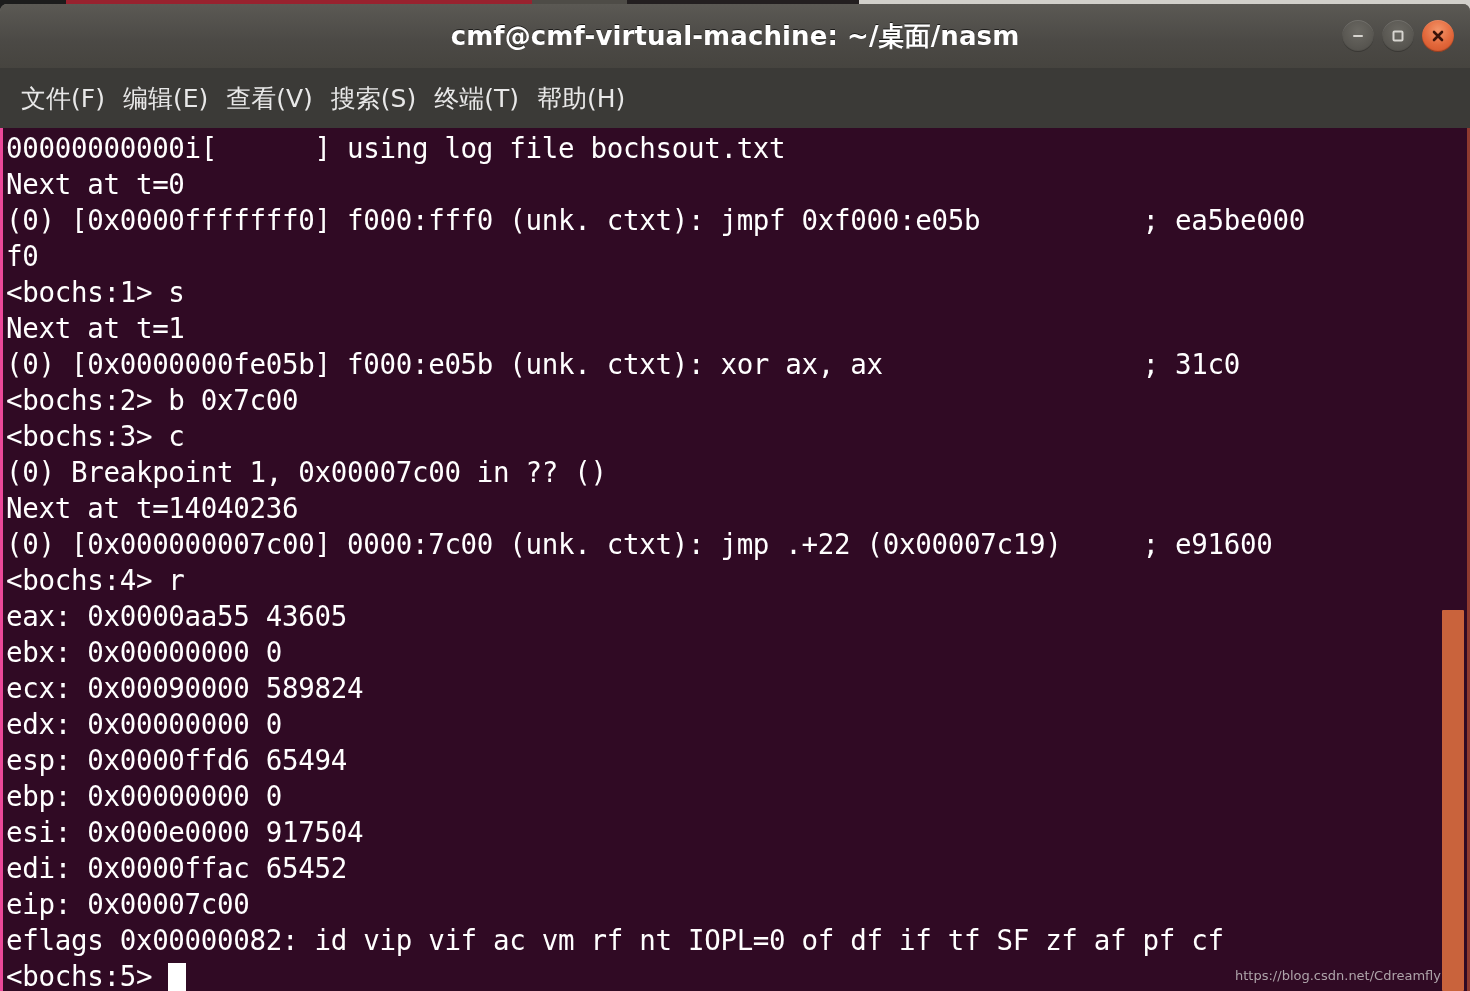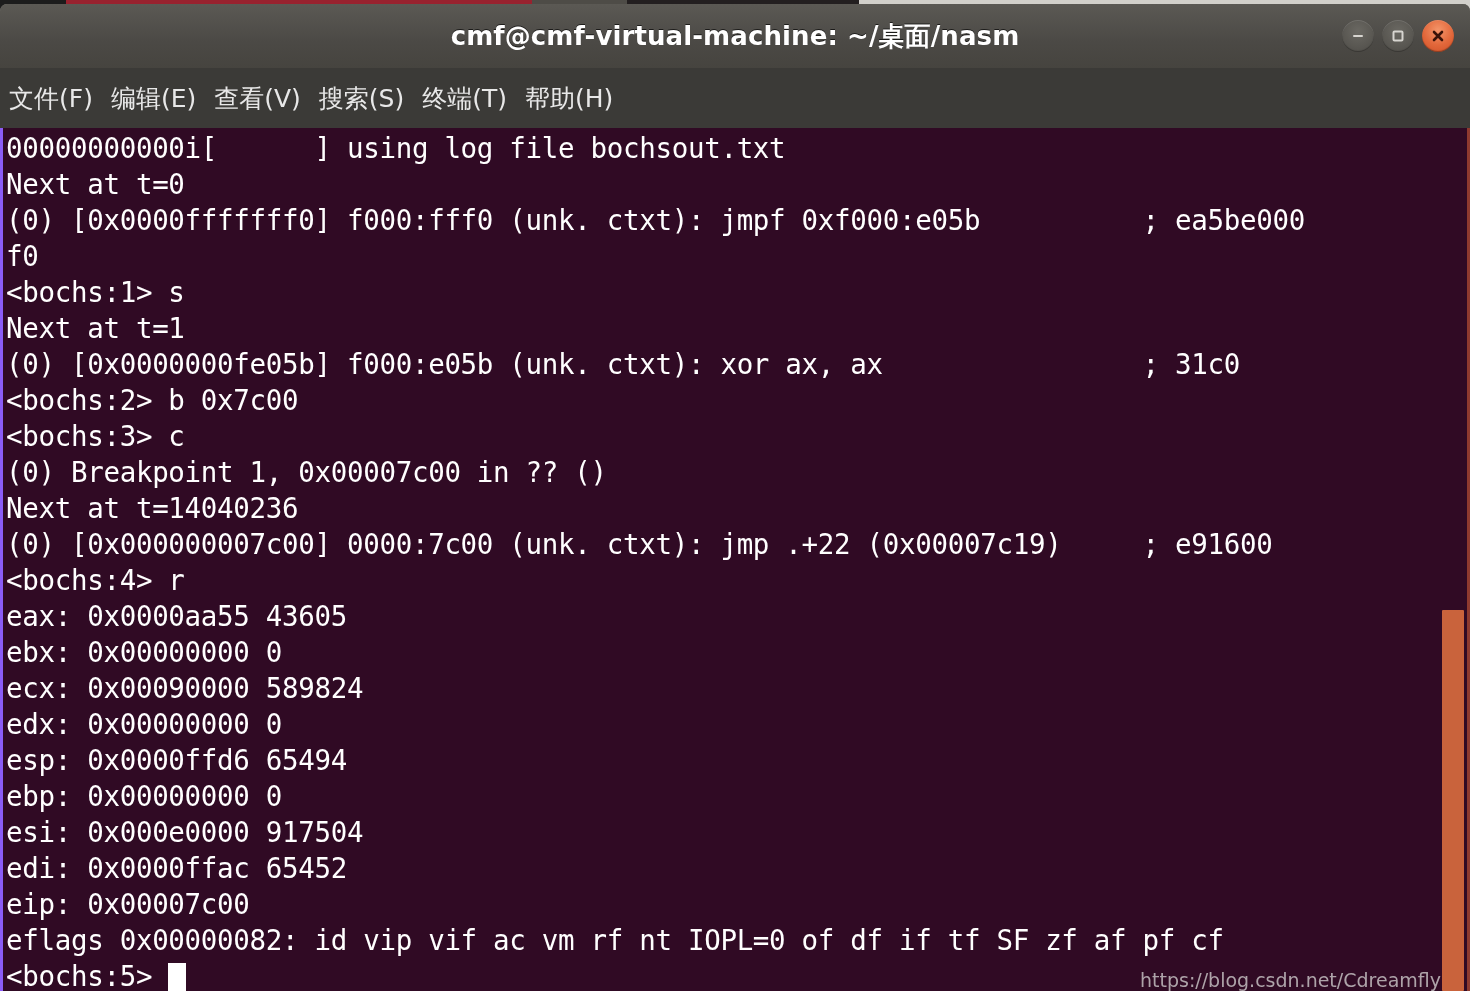--- a/index.html
+++ b/index.html
@@ -84,38 +84,38 @@
   .wbtn.close {
     background: radial-gradient(circle at 50% 32%, #f4956a 0%, #e2673a 55%, #cf5128 100%);
   }
   .wbtn svg { display: block; }
 
   .menubar {
     height: 60px;
     background: #3b3a37;
     display: flex;
     align-items: center;
-    padding-left: 0;
+    padding-left: 12px;
     box-sizing: border-box;
   }
   .menu-item {
     font-family: "DejaVu Sans", sans-serif;
     font-size: 25px;
     color: #e8e8e8;
     padding: 2px 9px;
     white-space: nowrap;
     line-height: 1;
   }
 
   
   .termwrap {
     position: relative;
     height: 863px;
     background: #300a24;
-    border-left: 3px solid #8b5cf6;
+    border-left: 3px solid #ec4899;
     border-right: 3px solid #8e3a2f;
     box-sizing: border-box;
     overflow: hidden;
   }
   .term {
     position: absolute;
     left: 3px;
     top: 0;
     right: 0;
     bottom: 0;
@@ -150,23 +150,23 @@
     position: absolute;
     right: 0;
     width: 22px;
     background: #c9633c;
     border-radius: 1px;
   }
 
   .watermark {
     position: absolute;
     right: 26px;
-    bottom: 0;
-    font-family: "DejaVu Sans", sans-serif;
-    font-size: 19px;
+    bottom: 8px;
+    font-family: "DejaVu Sans", sans-serif;
+    font-size: 13px;
     color: #b9b1b5;
     white-space: nowrap;
     opacity: 0.92;
   }
 </style>
 </head>
 <body>
 
 <div id="screen">
 

